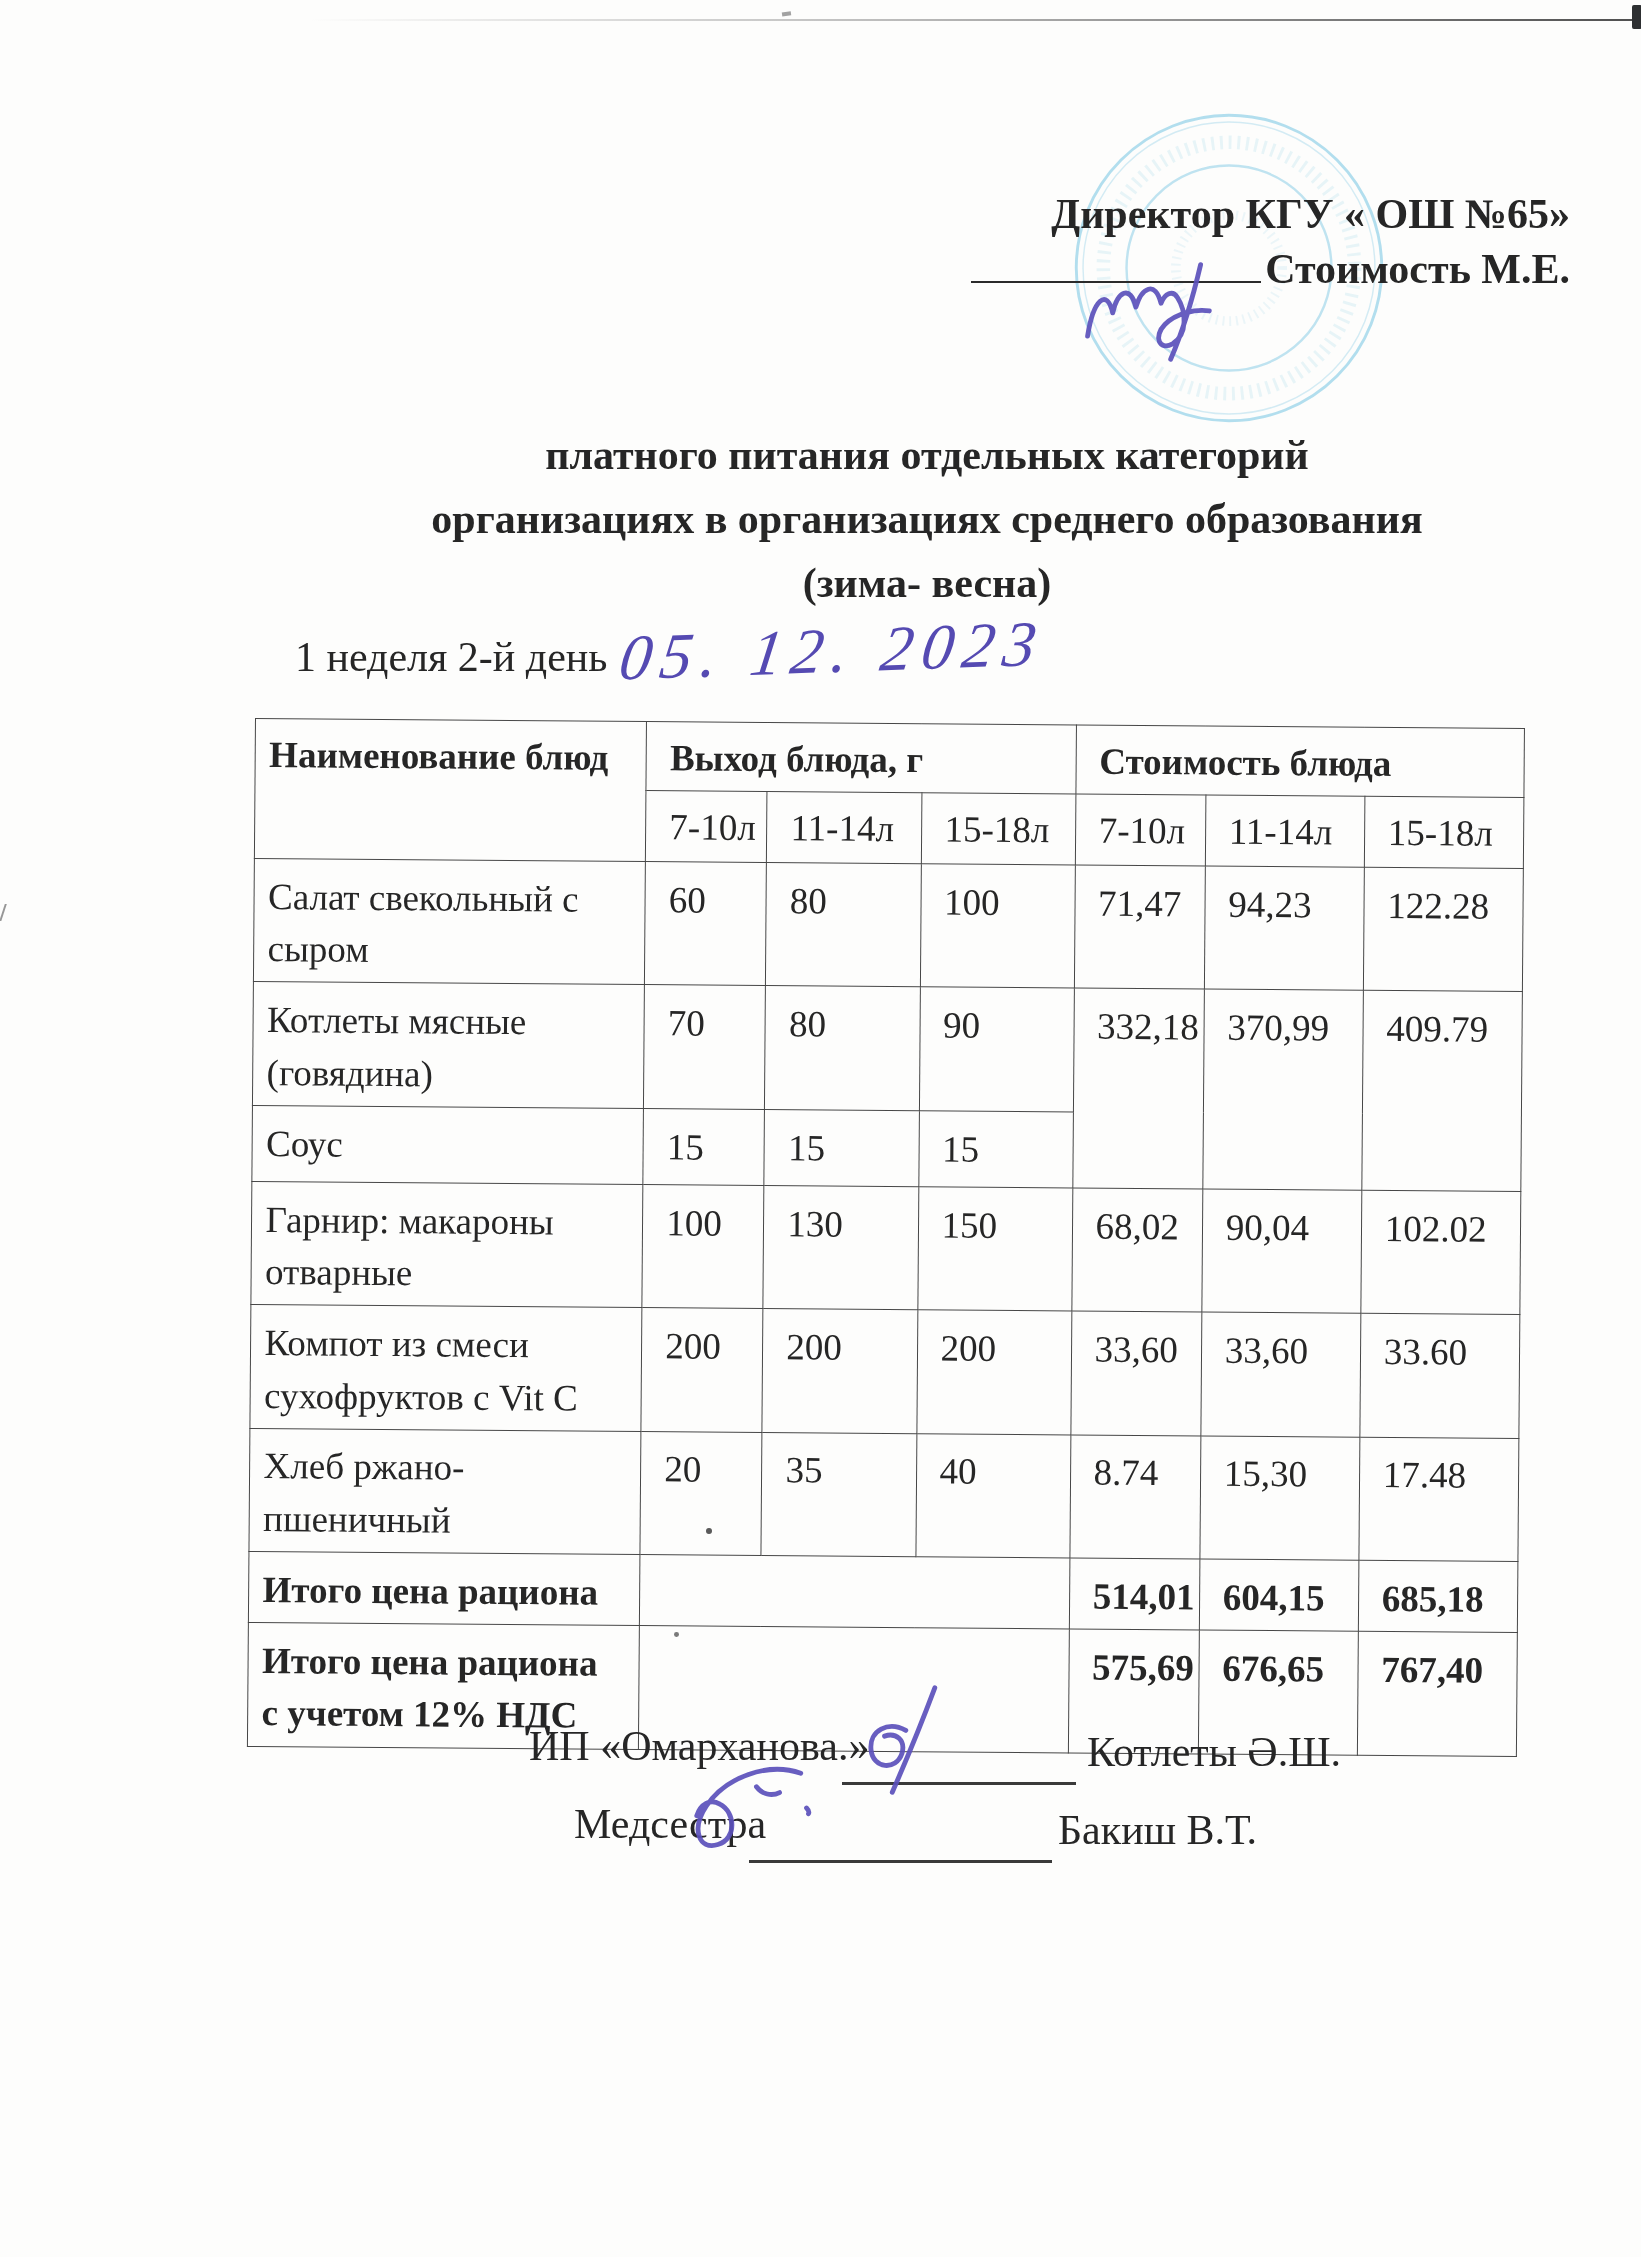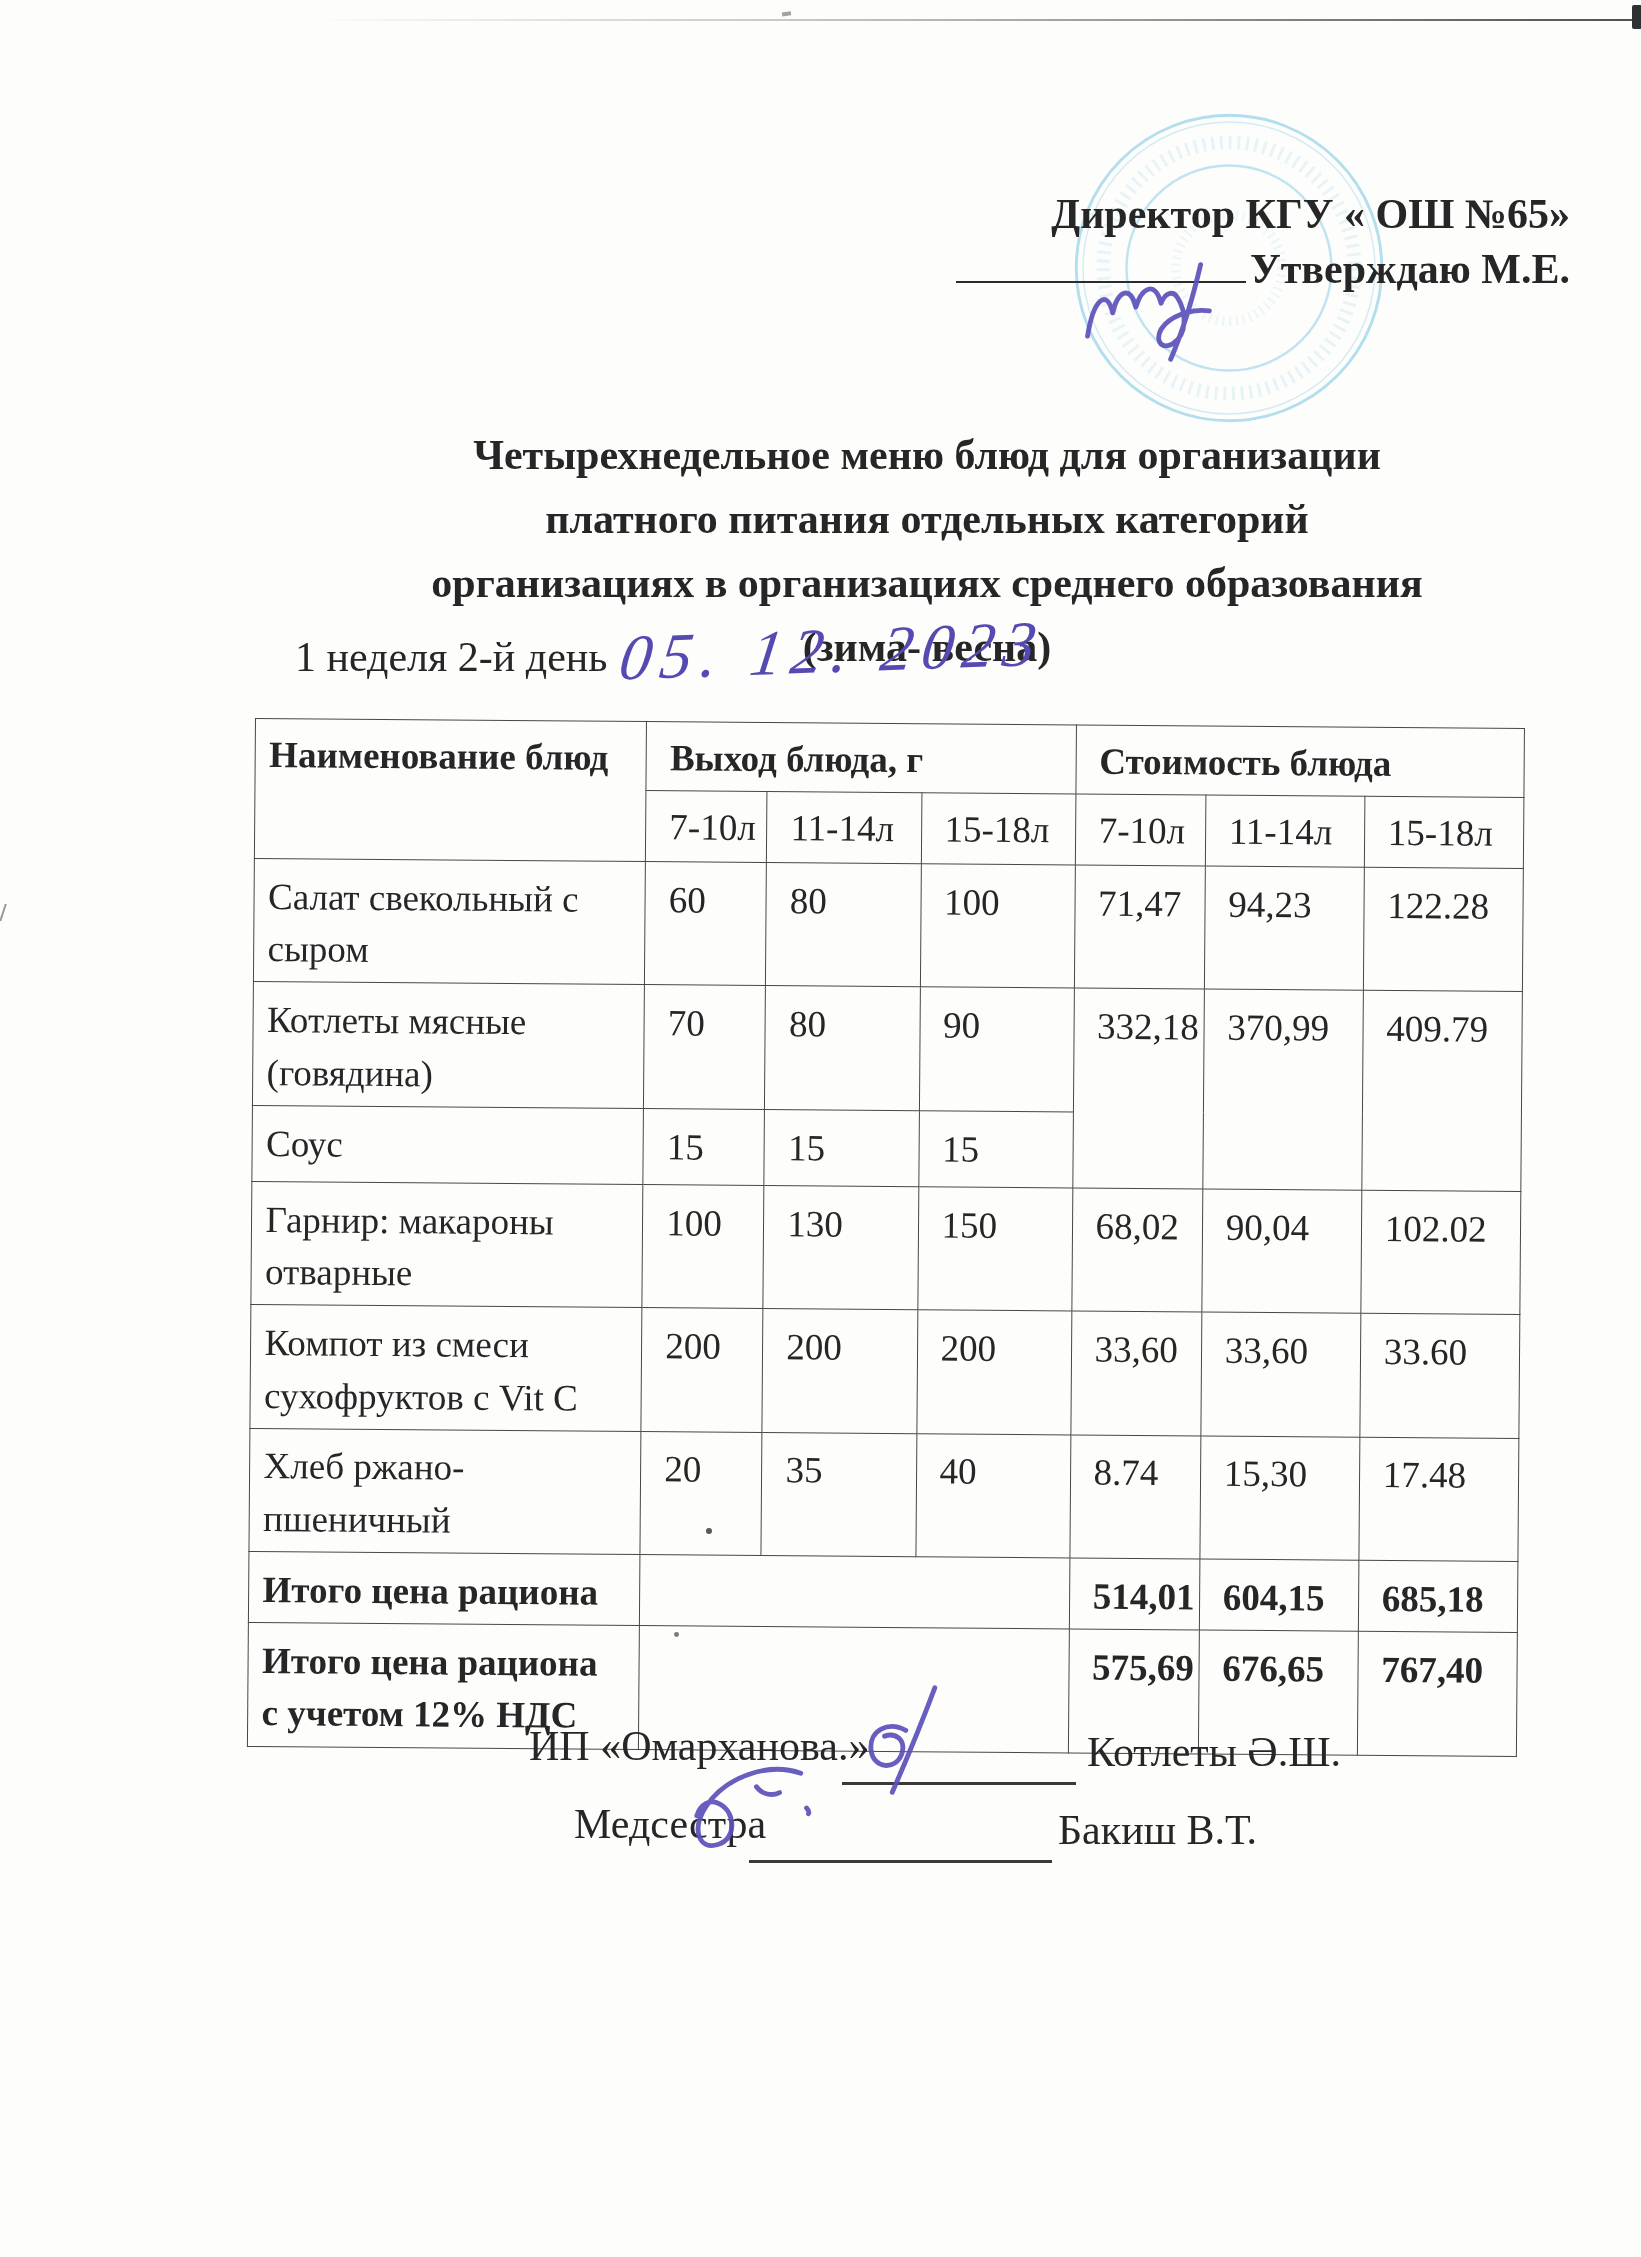--- a/index.html
+++ b/index.html
@@ -85,32 +85,31 @@
     <circle cx="180" cy="180" r="158" fill="none" stroke="#74c4e2" stroke-width="3" opacity="0.55"></circle>
     <circle cx="180" cy="180" r="151" fill="none" stroke="#74c4e2" stroke-width="1.5" opacity="0.30"></circle>
     <circle cx="180" cy="180" r="106" fill="none" stroke="#74c4e2" stroke-width="2.5" opacity="0.45"></circle>
     <circle cx="180" cy="180" r="130" fill="none" stroke="#74c4e2" stroke-width="14" stroke-dasharray="3 6" opacity="0.16"></circle>
     <circle cx="180" cy="180" r="55" fill="none" stroke="#74c4e2" stroke-width="10" stroke-dasharray="2 5" opacity="0.13"></circle>
   </svg>
 
   <div class="approval">
     <div>Директор КГУ « ОШ №65»</div>
     <div>
-      <span class="sig-underline"></span><span>Утверждаю М.Е.</span>
+      <span class="sig-underline"></span><span>Стоимость М.Е.</span>
     </div>
   </div>
 
   <svg class="sig" style="left:1074px; top:253px;" width="174" height="114" viewBox="0 0 180 118">
     <path d="M14 86 C20 48 34 36 40 62 C45 40 58 32 64 56 C70 36 84 28 90 52
              C94 42 102 38 107 46 C116 60 118 84 102 94 C88 102 82 86 94 74
              C106 62 126 58 140 60 M131 12 C124 42 112 82 100 110"></path>
   </svg>
 
   <div class="doc-title">
-    <div>Четырехнедельное меню блюд для организации</div>
     <div>платного питания отдельных категорий</div>
     <div>организациях в организациях среднего образования</div>
     <div>(зима- весна)</div>
   </div>
 
   <div class="week-label">1 неделя 2-й день</div>
   <div class="hand-date">05. 12. 2023</div>
 
   <table class="menu-table">
     <colgroup>

